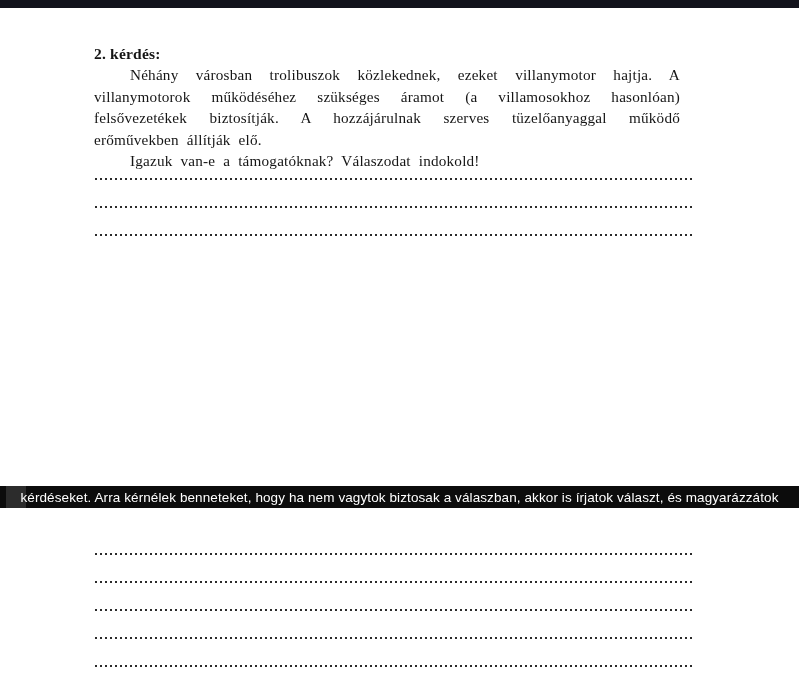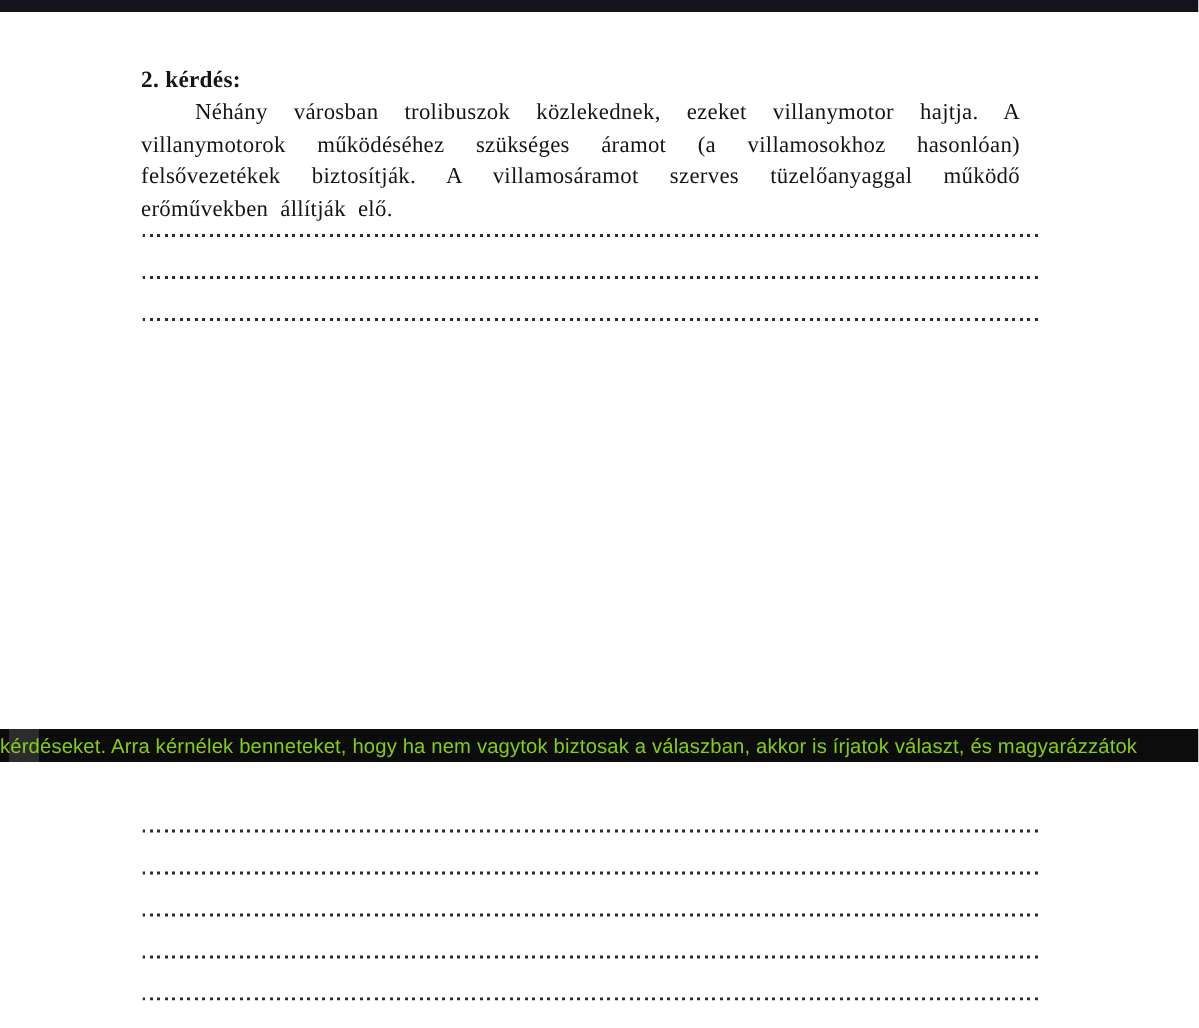--- a/index.html
+++ b/index.html
@@ -62,39 +62,41 @@
   }
   .divider-shade {
     position: absolute;
     left: 6px; top: 0;
     width: 20px; height: 100%;
     background: #2c2c2c;
   }
   .divider-text {
     position: absolute;
     left: 0; right: 0; top: 0;
+    text-align: center;
     font-family: "Liberation Sans", sans-serif;
     font-size: 13.5px;
     line-height: 23px;
-    color: #84cc16;
+    color: #ffffff;
     white-space: nowrap;
     letter-spacing: 0.1px;
   }
   .content2 {
     padding: 0 93px 0 94px;
   }
 </style>
 </head>
 <body>
 
 <div class="top-strip"></div>
 
 <div class="content">
   <h2 class="heading">2. kérdés:</h2>
-  <p class="para indent">Néhány városban trolibuszok közlekednek, ezeket villanymotor hajtja. A villanymotorok működéséhez szükséges áramot (a villamosokhoz hasonlóan) felsővezetékek biztosítják. A villamosáramot szerves tüzelőanyaggal működő erőművekben állítják elő.</p>
+  <p class="para indent">Néhány városban trolibuszok közlekednek, ezeket villanymotor hajtja. A villanymotorok működéséhez szükséges áramot (a villamosokhoz hasonlóan) felsővezetékek biztosítják. A hozzájárulnak szerves tüzelőanyaggal működő erőművekben állítják elő.</p>
+  <p class="para indent">Igazuk van-e a támogatóknak? Válaszodat indokold!</p>
   <div class="dots-group top">
       <div class="dotline"></div>
       <div class="dotline"></div>
       <div class="dotline"></div>
     </div>
 </div>
 
 <div class="page-divider">
   <div class="divider-shade"></div>
   <div class="divider-text">kérdéseket. Arra kérnélek benneteket, hogy ha nem vagytok biztosak a válaszban, akkor is írjatok választ, és magyarázzátok</div>

